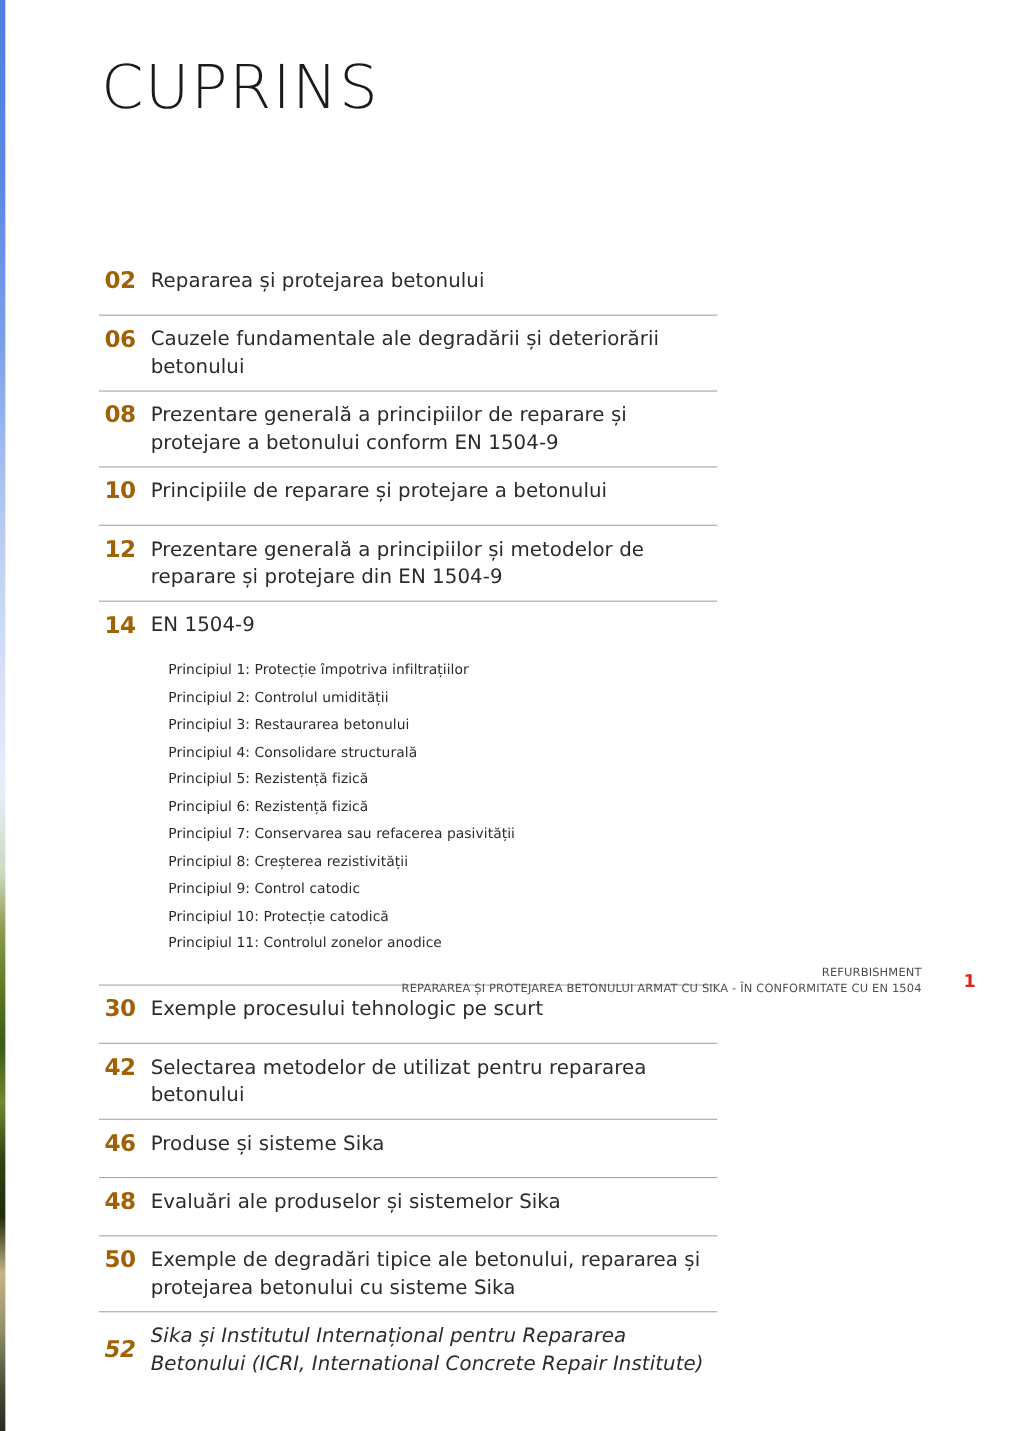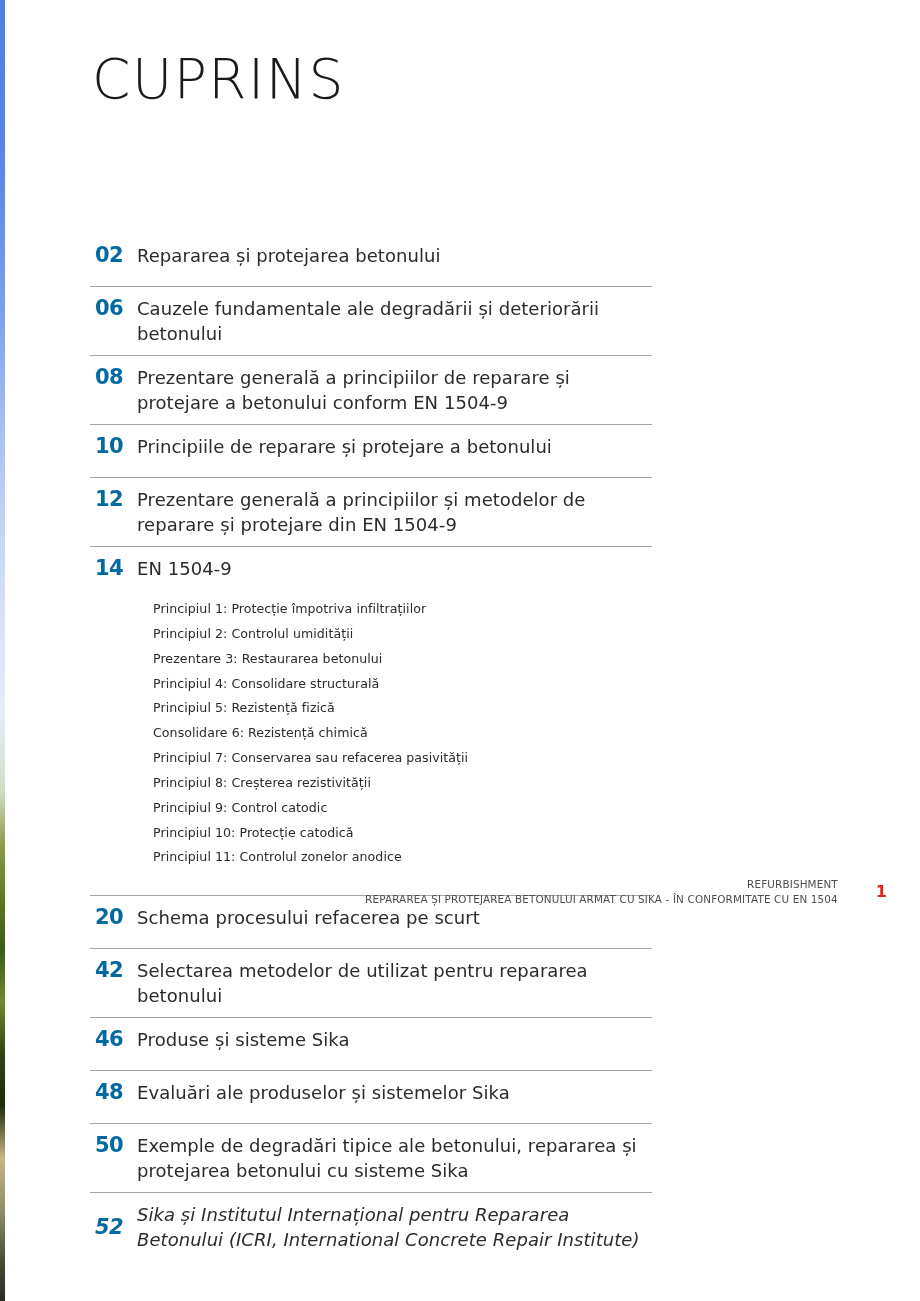--- a/index.html
+++ b/index.html
@@ -99,21 +99,21 @@
   .toc-entry:last-child {
     border-bottom: none;
   }
 
   .toc-num {
     flex: 0 0 47px;
     width: 47px;
     font-family: "DejaVu Sans", sans-serif;
     font-weight: bold;
     font-size: 21px;
-    color: #0369a1;
+    color: #a16207;
     line-height: 25px;
     letter-spacing: -0.5px;
     padding-left: 5px;
     box-sizing: border-box;
   }
 
   .toc-body {
     flex: 1 1 auto;
     min-width: 0;
   }
@@ -213,36 +213,36 @@
           <div class="toc-text">Prezentare generală a principiilor și metodelor de reparare și protejare din EN 1504-9</div>
         </div>
       </div>
       <div class="toc-entry">
         <div class="toc-num">14</div>
         <div class="toc-body">
           <div class="toc-text">EN 1504-9</div>
           <ul class="toc-sublist">
             <li>Principiul 1: Protecție împotriva infiltrațiilor</li>
             <li>Principiul 2: Controlul umidității</li>
-            <li>Prezentare 3: Restaurarea betonului</li>
+            <li>Principiul 3: Restaurarea betonului</li>
             <li>Principiul 4: Consolidare structurală</li>
             <li>Principiul 5: Rezistență fizică</li>
-            <li>Consolidare 6: Rezistență chimică</li>
+            <li>Principiul 6: Rezistență fizică</li>
             <li>Principiul 7: Conservarea sau refacerea pasivității</li>
             <li>Principiul 8: Creșterea rezistivității</li>
             <li>Principiul 9: Control catodic</li>
             <li>Principiul 10: Protecție catodică</li>
             <li>Principiul 11: Controlul zonelor anodice</li>
           </ul>
         </div>
       </div>
       <div class="toc-entry">
-        <div class="toc-num">20</div>
-        <div class="toc-body">
-          <div class="toc-text">Schema procesului refacerea pe scurt</div>
+        <div class="toc-num">30</div>
+        <div class="toc-body">
+          <div class="toc-text">Exemple procesului tehnologic pe scurt</div>
         </div>
       </div>
       <div class="toc-entry">
         <div class="toc-num">42</div>
         <div class="toc-body">
           <div class="toc-text">Selectarea metodelor de utilizat pentru repararea betonului</div>
         </div>
       </div>
       <div class="toc-entry">
         <div class="toc-num">46</div>

